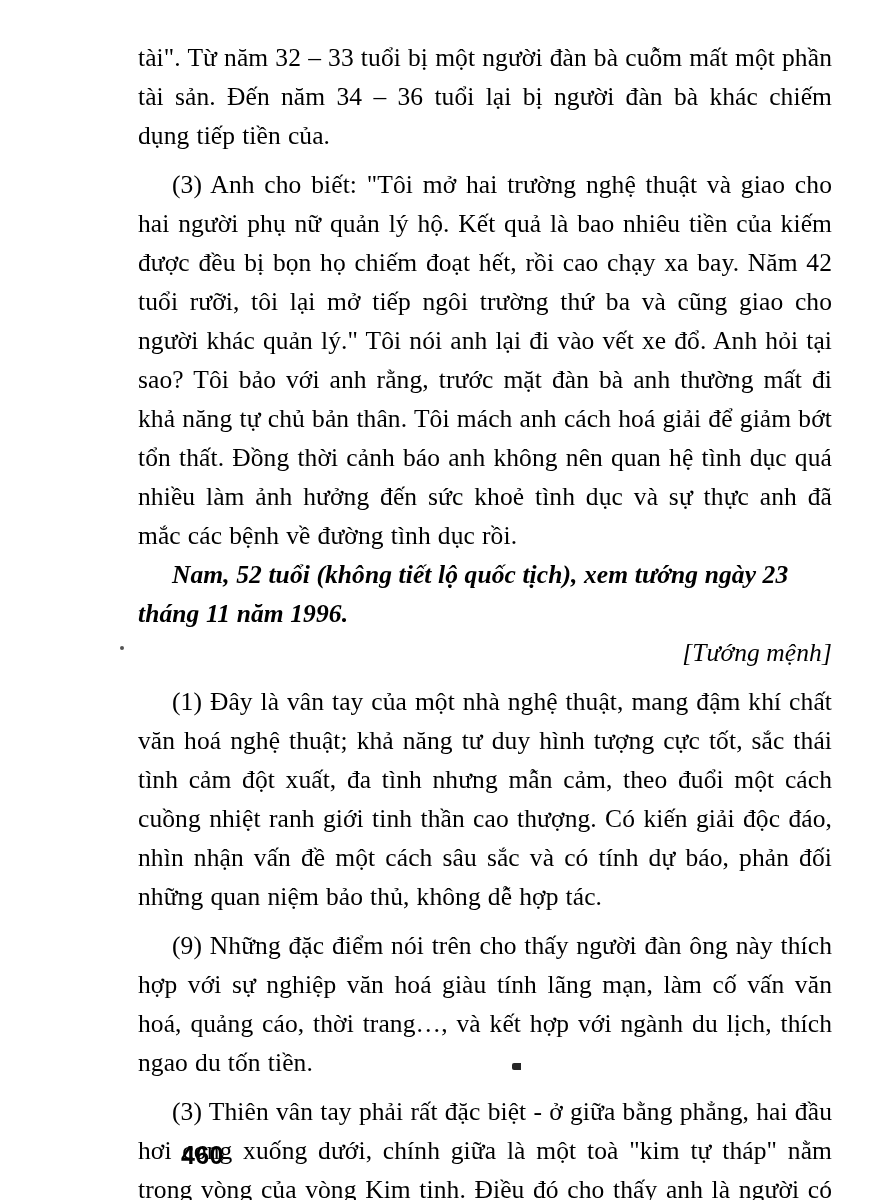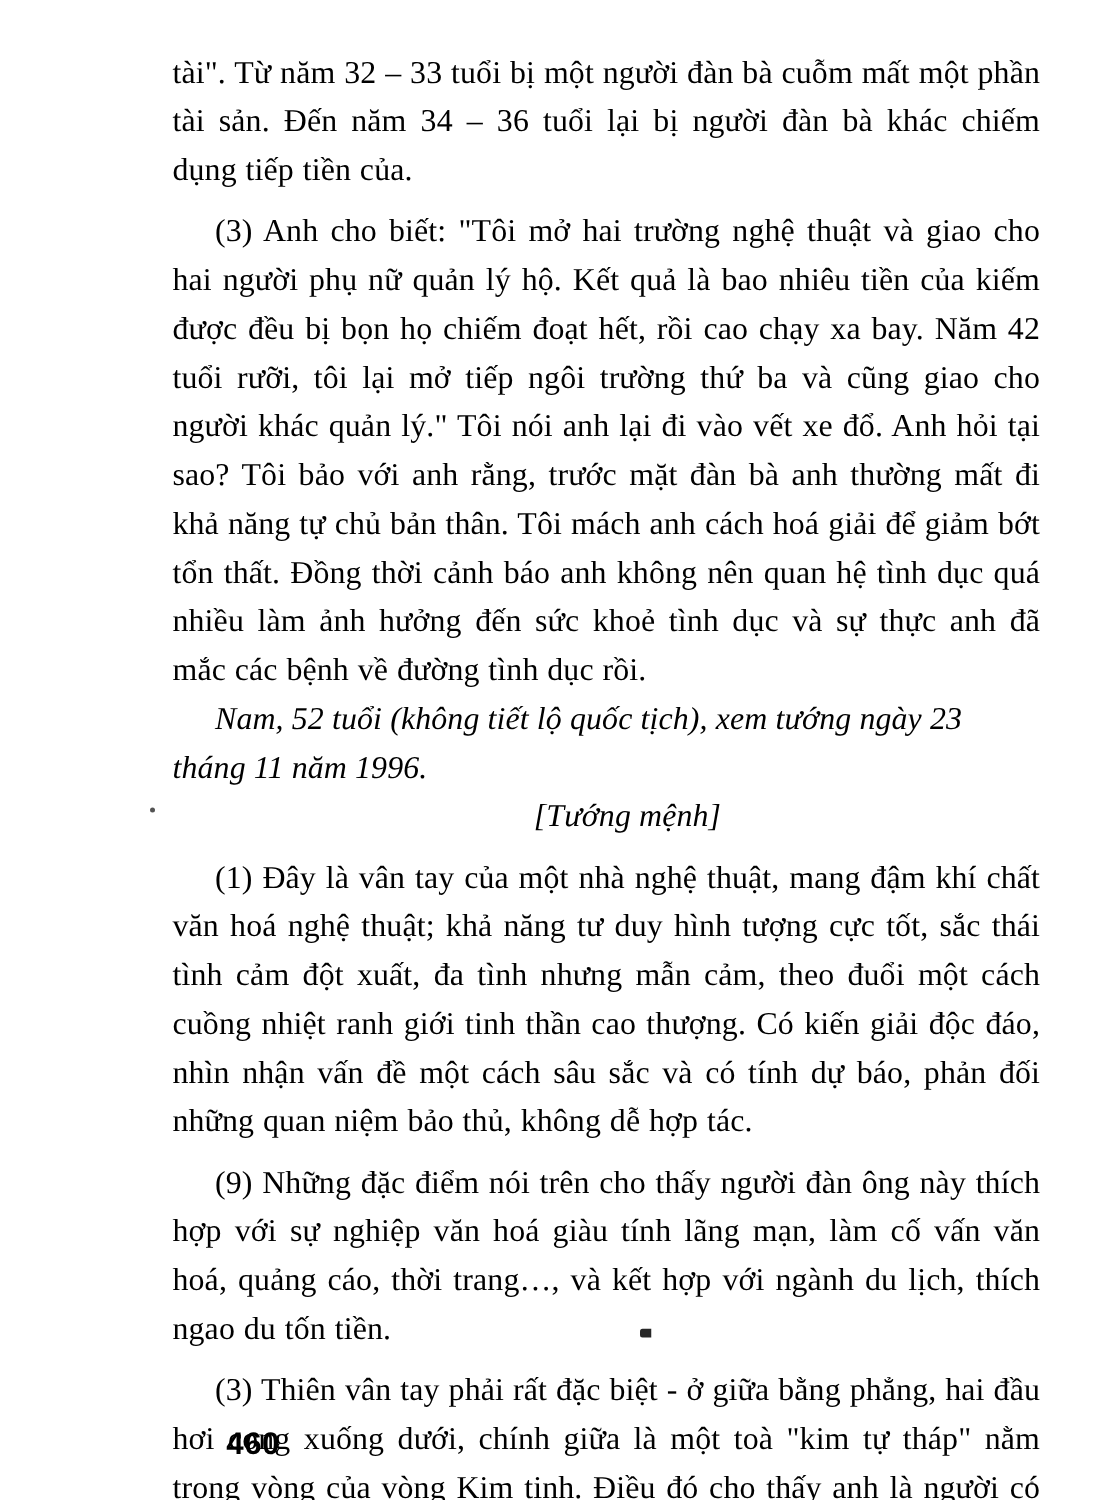--- a/index.html
+++ b/index.html
@@ -46,33 +46,33 @@
 
   .para.indent {
     text-indent: 34px;
   }
   .gap-md { margin-top: 10px; }
 
   .heading-bolditalic {
     margin: 0;
     font-size: 25.5px;
     line-height: 39px;
-    font-weight: normal;
+    font-weight: bold;
     font-style: italic;
     text-align: left;
     text-indent: 34px;
     letter-spacing: 0.1px;
   }
 
   .section-label {
     margin: 0;
     font-size: 25.5px;
     line-height: 39px;
     font-style: italic;
-    text-align: center;
+    text-align: right;
     text-indent: 34px;
     letter-spacing: 0.1px;
   }
 
   #page-number {
     position: absolute;
     left: 140px;
     top: 1140px;
     font-family: "Liberation Sans", "DejaVu Sans", sans-serif;
     font-size: 25px;

